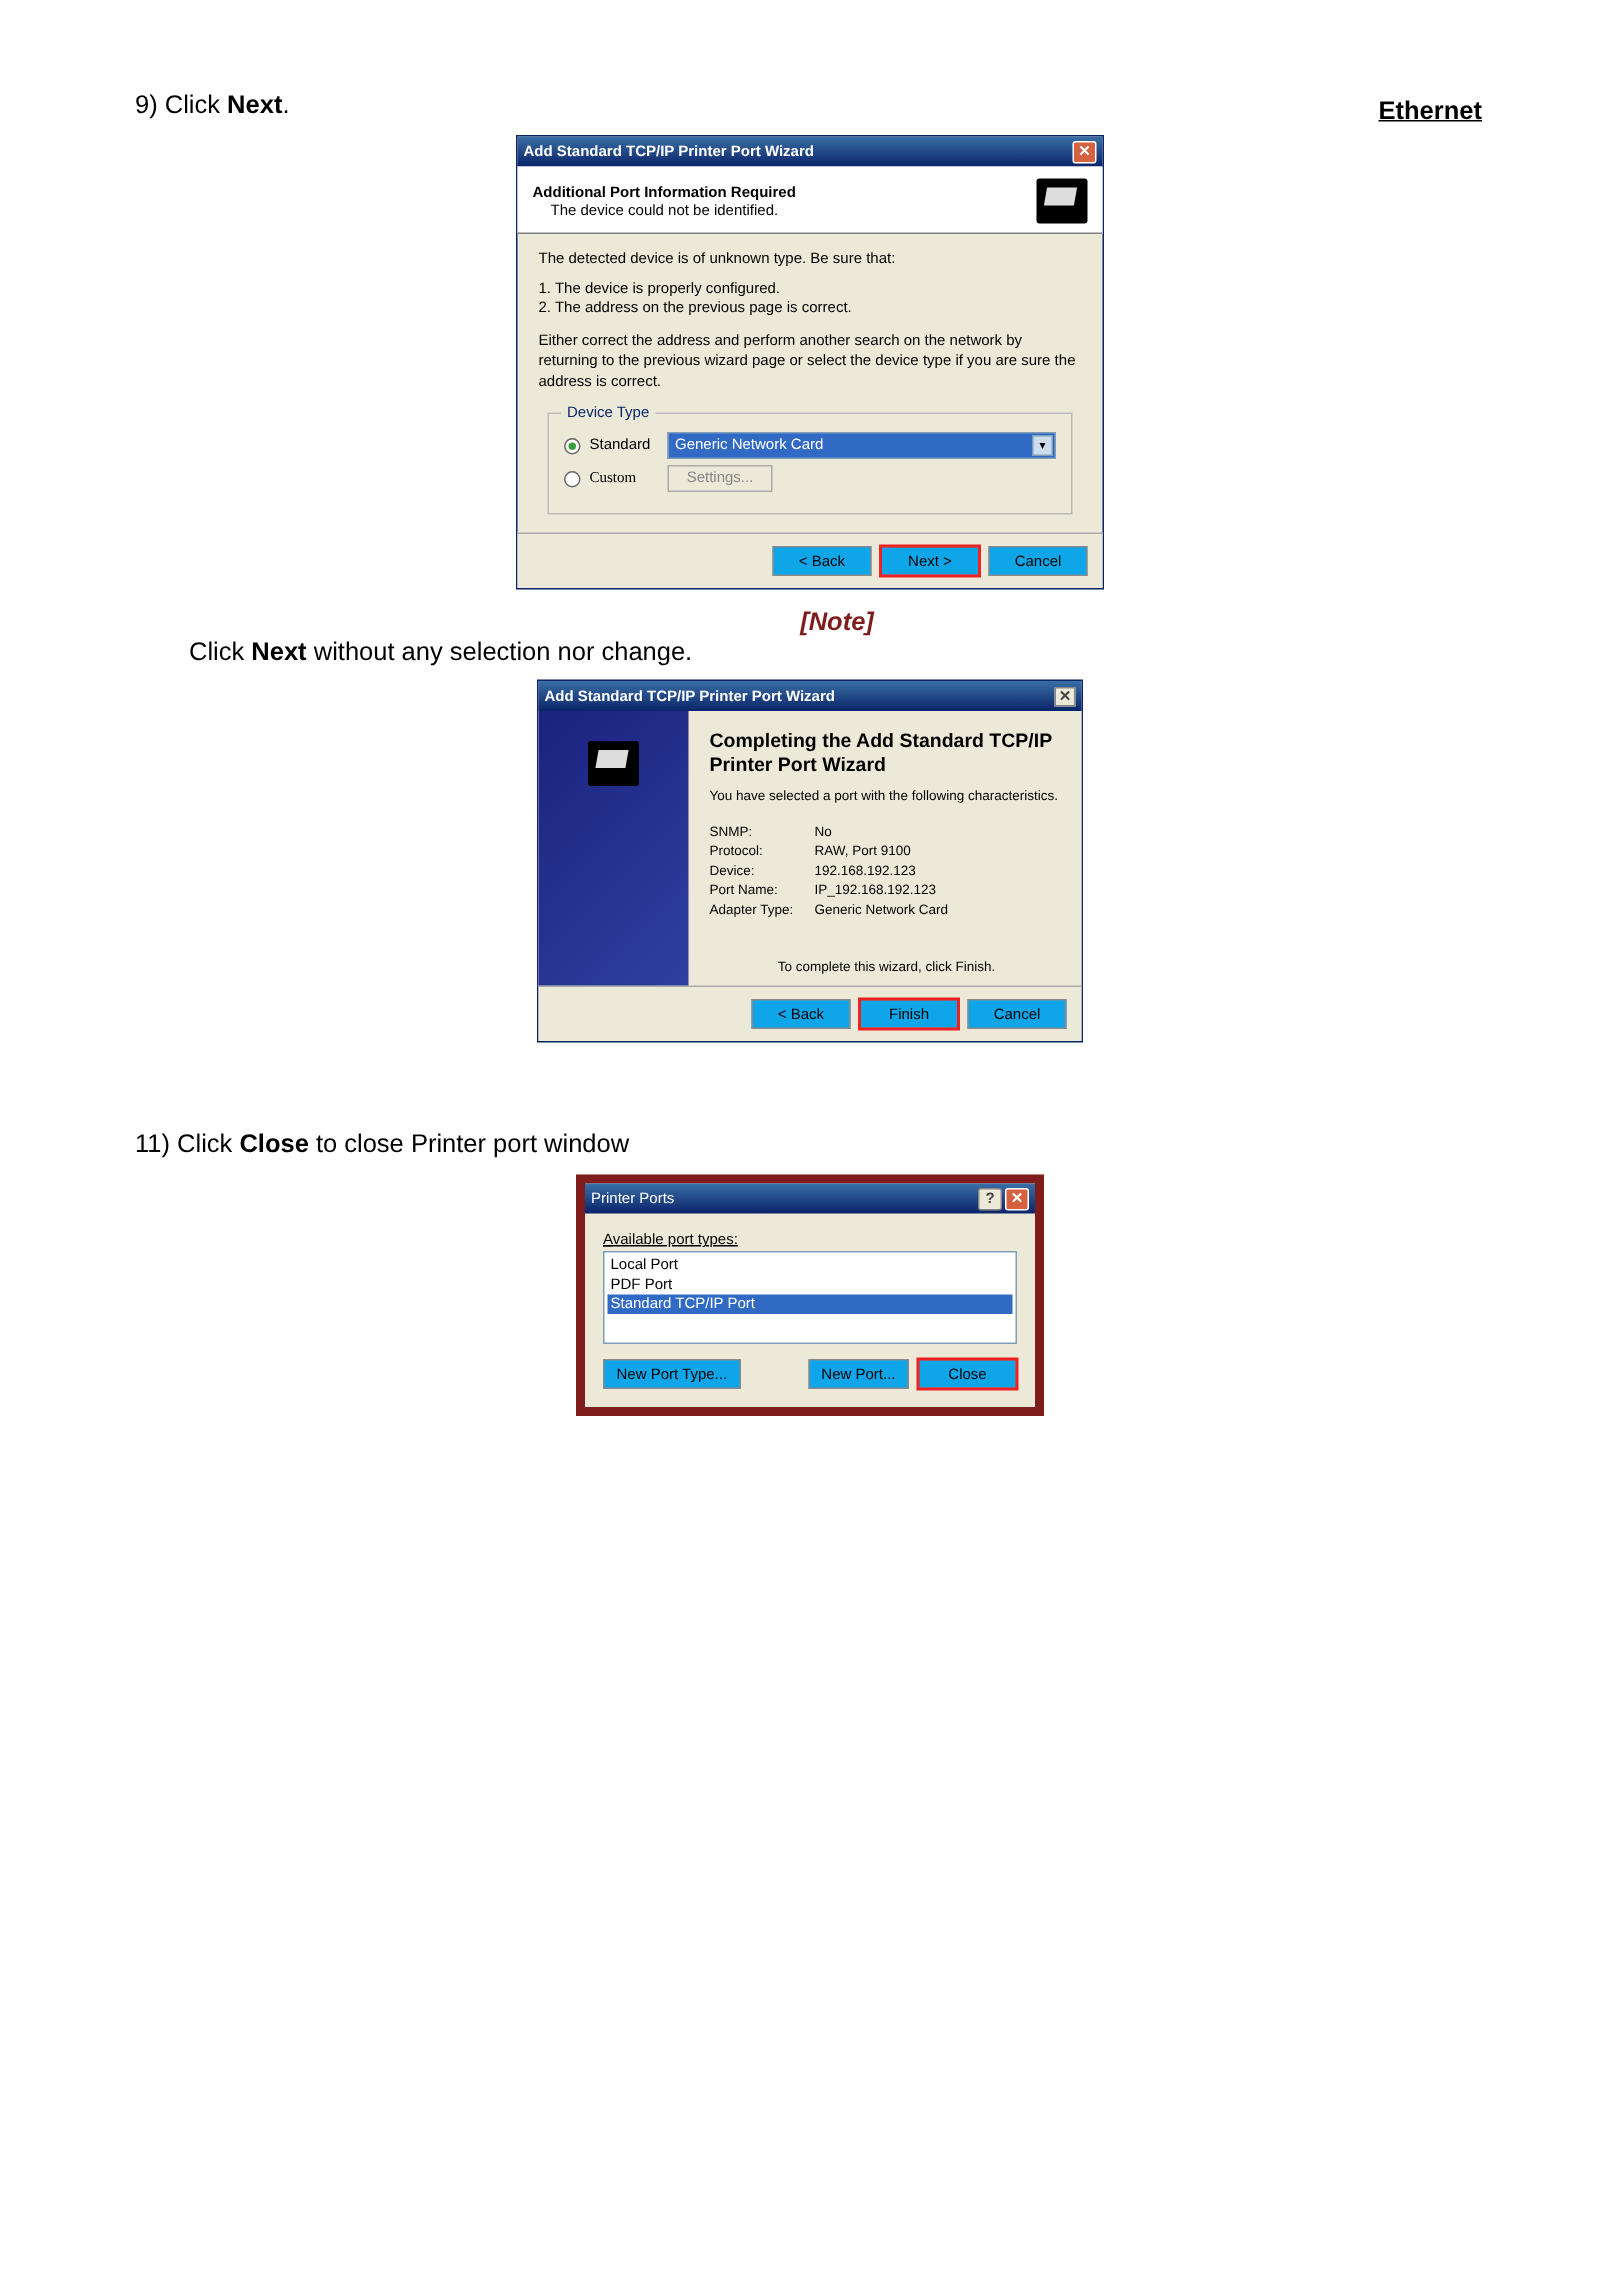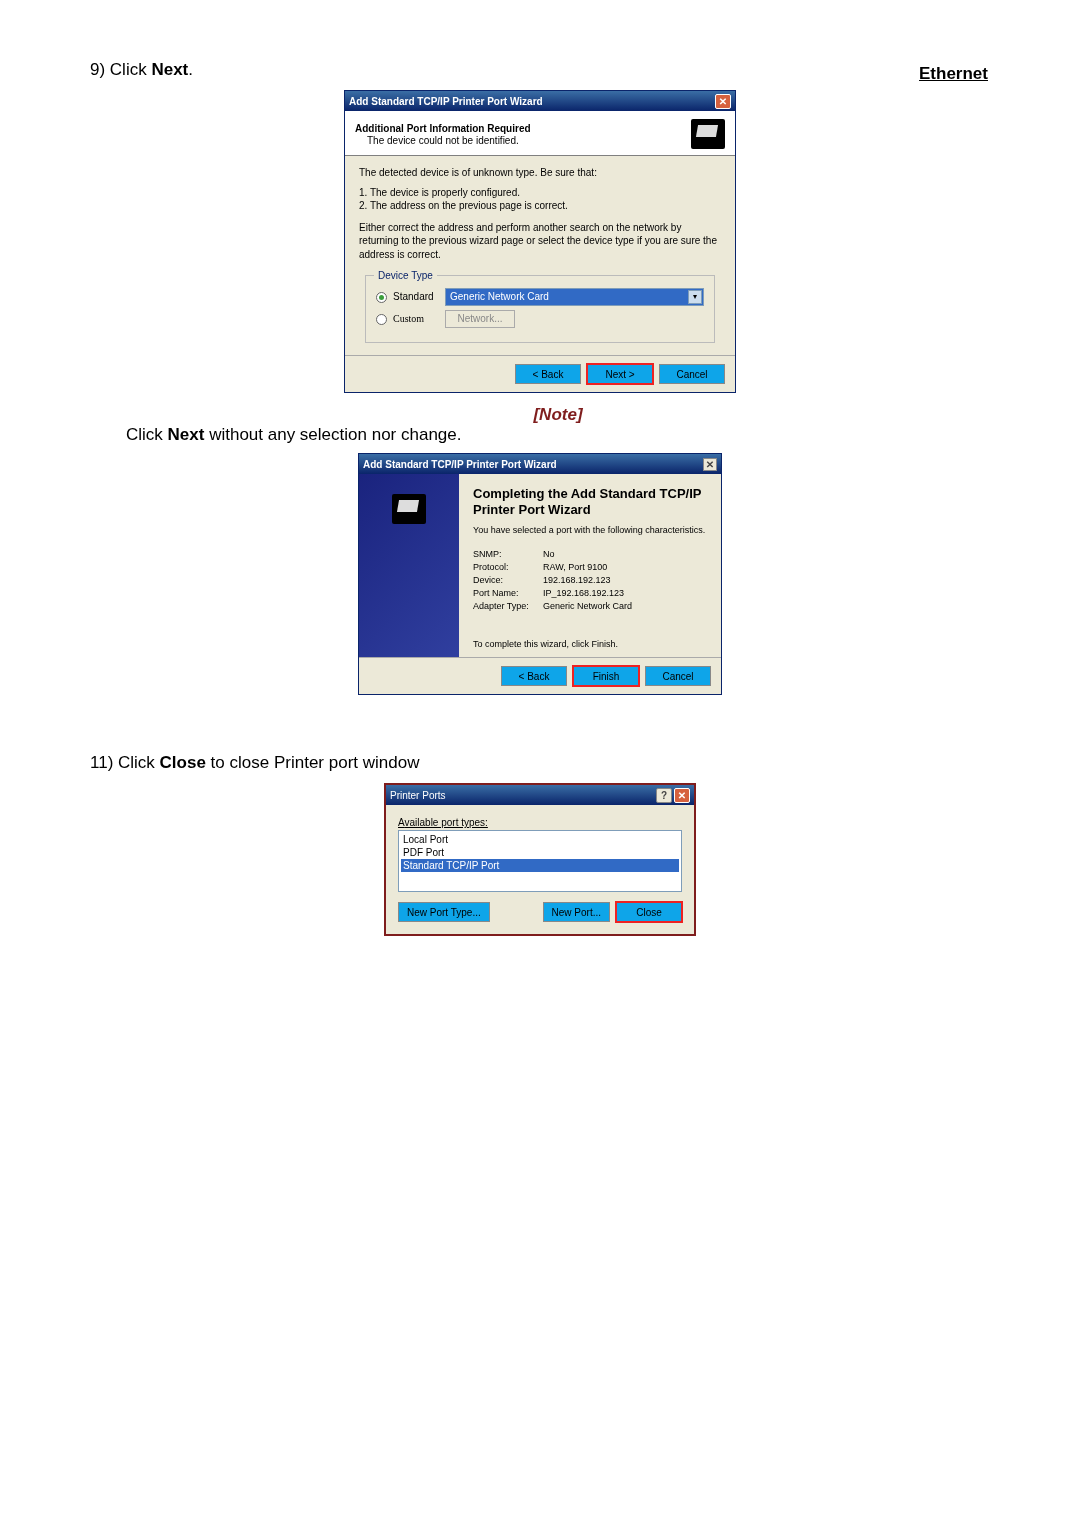--- a/index.html
+++ b/index.html
@@ -41,24 +41,24 @@
   
   .dialog2 { width: 364px; border:1px solid #0a246a; background:#ece9d8; font-size:10px; }
   .d2-body { display:flex; background:#ece9d8; }
   .d2-side { width:100px; background:#1a237e; background:linear-gradient(135deg,#1a237e 0%,#303f9f 100%); display:flex; align-items:flex-start; justify-content:center; padding-top:20px; }
   .d2-side .printer-icon { background:#000; }
   .d2-main { flex:1; padding:12px 12px 8px 14px; }
   .d2-main .big { font-weight:bold; font-size:13px; margin-bottom:8px; line-height:1.2; }
   .d2-main .small { font-size:9px; margin-bottom:14px; }
   .kv { display:flex; font-size:9px; margin:3px 0; }
   .kv .k { width:70px; }
-  .d2-main .complete { font-size:9px; margin-top:28px; }
-  
-  
-  .dialog3 { width:312px; border:2px solid #7f1d1d; background:#ece9d8; font-size:10px; }
+  .d2-main .complete { font-size:9px; margin-top:28px;text-align:center; }
+  
+  
+  .dialog3 { width:312px; border:6px solid #7f1d1d; background:#ece9d8; font-size:10px; }
   .d3-titlebar { background: linear-gradient(#3a6ea5, #0a246a); color: #fff; padding: 3px 4px; display: flex; align-items: center; justify-content: space-between; height: 20px; }
   .d3-tools { display:flex; gap:2px; }
   .help-q { width: 16px; height: 15px; background: #ece9d8; color:#444; display:flex; align-items:center; justify-content:center; font-weight:bold; border:1px solid #888; font-size:10px; border-radius:2px; }
   .d3-body { padding:12px 12px 10px 12px; }
   .d3-body .lbl { font-size:10px; margin-bottom:2px; text-decoration:underline; display:inline-block; }
   .d3-body .lbl::first-letter { text-decoration:underline; }
   .listbox { border:1px solid #7f9db9; background:#fff; height:62px; font-size:10px; padding:2px; }
   .listbox .item { padding:1px 2px; }
   .listbox .item.sel { background:#316ac5; color:#fff; }
   .d3-footer { display:flex; justify-content:space-between; gap:8px; padding:0 12px 12px 12px; }
@@ -100,21 +100,21 @@
           <span class="radio selected"></span>
           <span style="min-width:46px;">Standard</span>
           <div class="dropdown">
             <span>Generic Network Card</span>
             <span class="dropdown-arrow">▾</span>
           </div>
         </div>
         <div class="radio-row">
           <span class="radio"></span>
           <span style="min-width:46px;font-family:Liberation Serif, serif;">Custom</span>
-          <span class="settings-btn">Network...</span>
+          <span class="settings-btn">Settings...</span>
         </div>
       </div>
     </div>
     <div class="d1-footer">
       <span class="winbtn">&lt; Back</span>
       <span class="winbtn highlight-red">Next &gt;</span>
       <span class="winbtn">Cancel</span>
     </div>
   </div>
 

